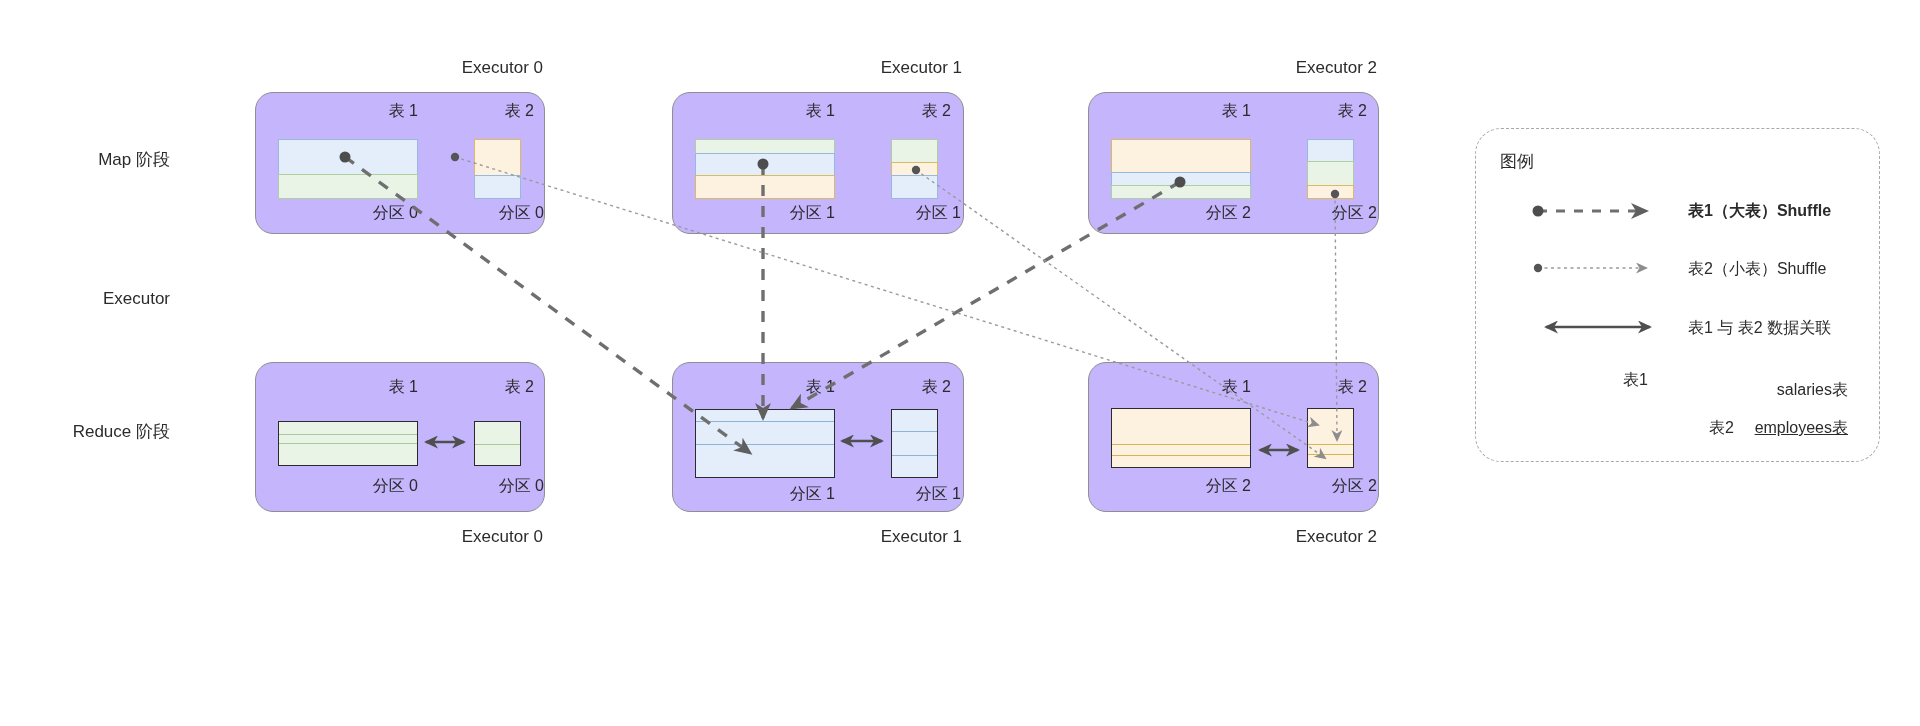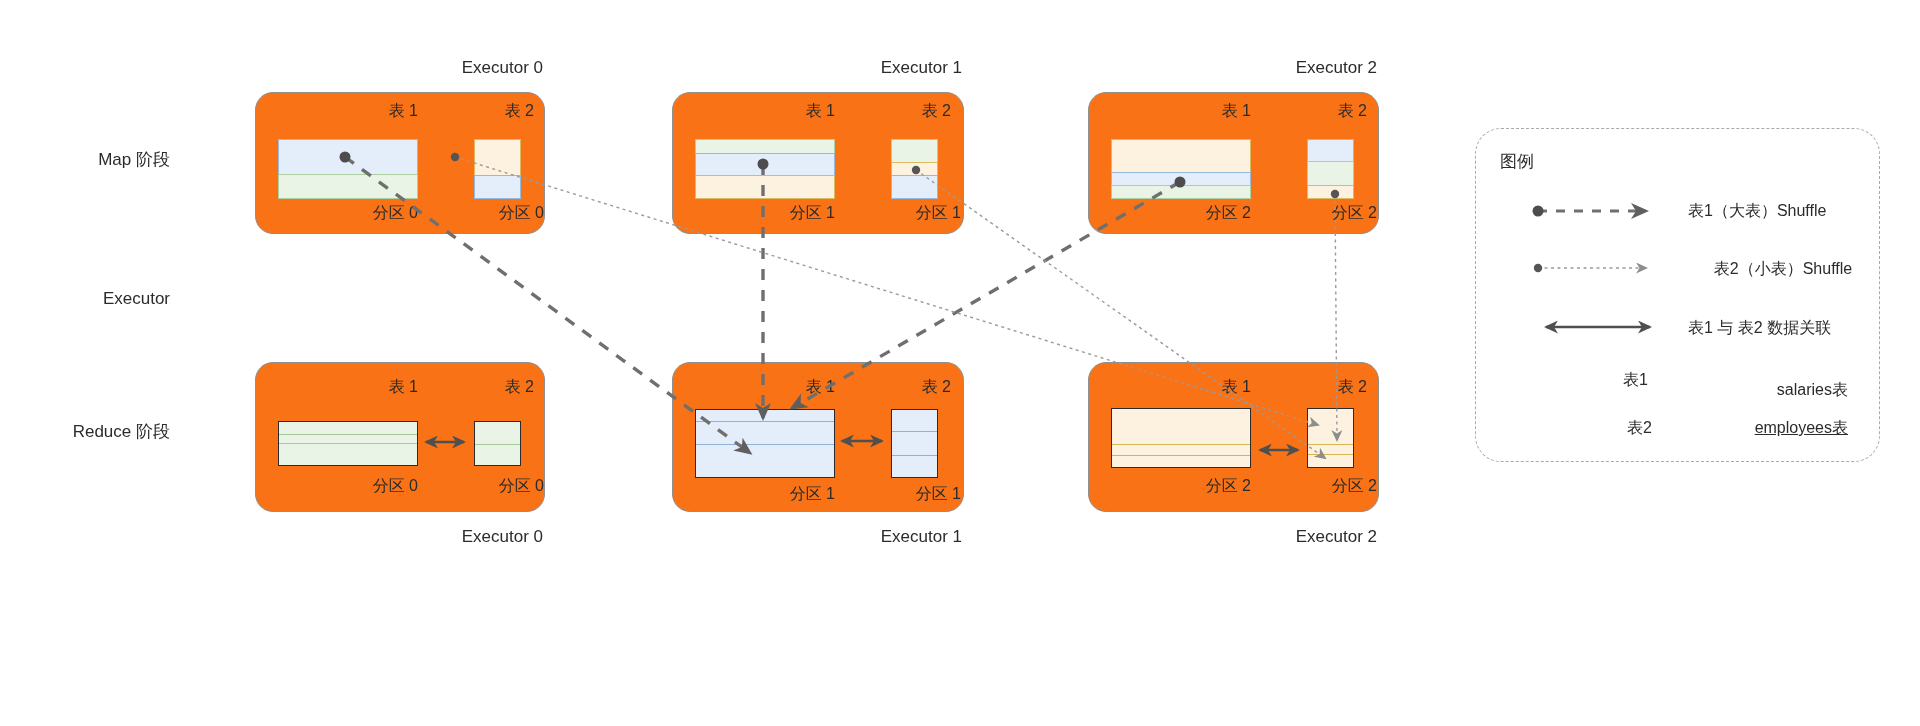--- a/index.html
+++ b/index.html
@@ -1,20 +1,20 @@
 <!DOCTYPE html>
 <html><head>
 <meta charset="utf-8">
 <style>
   html,body{margin:0;padding:0;background:#fff;}
   .canvas{position:relative;width:1920px;height:726px;background:#ffffff;overflow:hidden;
           font-family:"Liberation Sans","DejaVu Sans",sans-serif;color:#2b2b2b;}
   .lbl{position:absolute;font-size:17px;text-align:right;white-space:nowrap;}
   .small{font-size:16px;}
-  .ebox{position:absolute;border:1px solid #8f8f8f;border-radius:18px;background:#f97316;}
+  .ebox{position:absolute;border:1px solid #8f8f8f;border-radius:18px;background:#c4b5fd;}
   .tbl{position:absolute;display:flex;flex-direction:column;box-sizing:border-box;}
   .sec{display:block;box-sizing:border-box;border:1px solid;margin-top:-1px;}
   .sec:first-child{margin-top:0;}
   .b{background:#e4eefa;border-color:#97b9de;}
   .g{background:#eaf4e6;border-color:#aed0a0;}
   .o{background:#fdf2df;border-color:#dcba62;}
   .solid{position:absolute;box-sizing:border-box;border:1px solid;}
   .solid.b{background:#e4eefa;}
   .solid.g{background:#eaf4e6;}
   .solid.o{background:#fdf2df;}
@@ -133,26 +133,26 @@
     <div class="lbl small" style="left:22px;top:113px;width:140px;">分区 2</div>
     <div class="lbl small" style="left:193px;top:113px;width:95px;">分区 2</div>
   </div>
 
   <div class="lbl" style="left:255px;top:527px;width:288px;">Executor 0</div>
   <div class="lbl" style="left:672px;top:527px;width:290px;">Executor 1</div>
   <div class="lbl" style="left:1088px;top:527px;width:289px;">Executor 2</div>
 
   <div class="legendbox"></div>
   <div class="lbl" style="left:1500px;top:150px;width:60px;text-align:left;">图例</div>
-  <div class="lbl small" style="left:1688px;top:201px;width:190px;text-align:left;">表1（大表）Shuffle</div>
-  <div class="lbl small" style="left:1688px;top:259px;width:190px;text-align:center;">表2（小表）Shuffle</div>
+  <div class="lbl small" style="left:1688px;top:201px;width:190px;text-align:left;font-weight:bold;">表1（大表）Shuffle</div>
+  <div class="lbl small" style="left:1688px;top:259px;width:190px;text-align:left;">表2（小表）Shuffle</div>
   <div class="lbl small" style="left:1688px;top:318px;width:190px;text-align:left;">表1 与 表2 数据关联</div>
   <div class="lbl small" style="left:1558px;top:370px;width:90px;">表1</div>
   <div class="lbl small" style="left:1688px;top:380px;width:160px;">salaries表</div>
-  <div class="lbl small" style="left:1562px;top:418px;width:90px;">表2</div>
+  <div class="lbl small" style="left:1644px;top:418px;width:90px;">表2</div>
   <div class="lbl small" style="left:1688px;top:418px;width:160px;text-decoration:underline;">employees表</div>
 
 
   <svg class="overlay" width="1920" height="726" viewBox="0 0 1920 726">
     <defs>
       <marker id="ah-dark" markerUnits="userSpaceOnUse" markerWidth="18" markerHeight="16" refX="15" refY="8" orient="auto">
         <path d="M0,0 L18,8 L0,16 L5,8 Z" fill="#5f5f5f"></path>
       </marker>
       <marker id="ah-light" markerUnits="userSpaceOnUse" markerWidth="12" markerHeight="11" refX="10" refY="5.5" orient="auto">
         <path d="M0,0 L12,5.5 L0,11 L3.5,5.5 Z" fill="#8d8d8d"></path>

